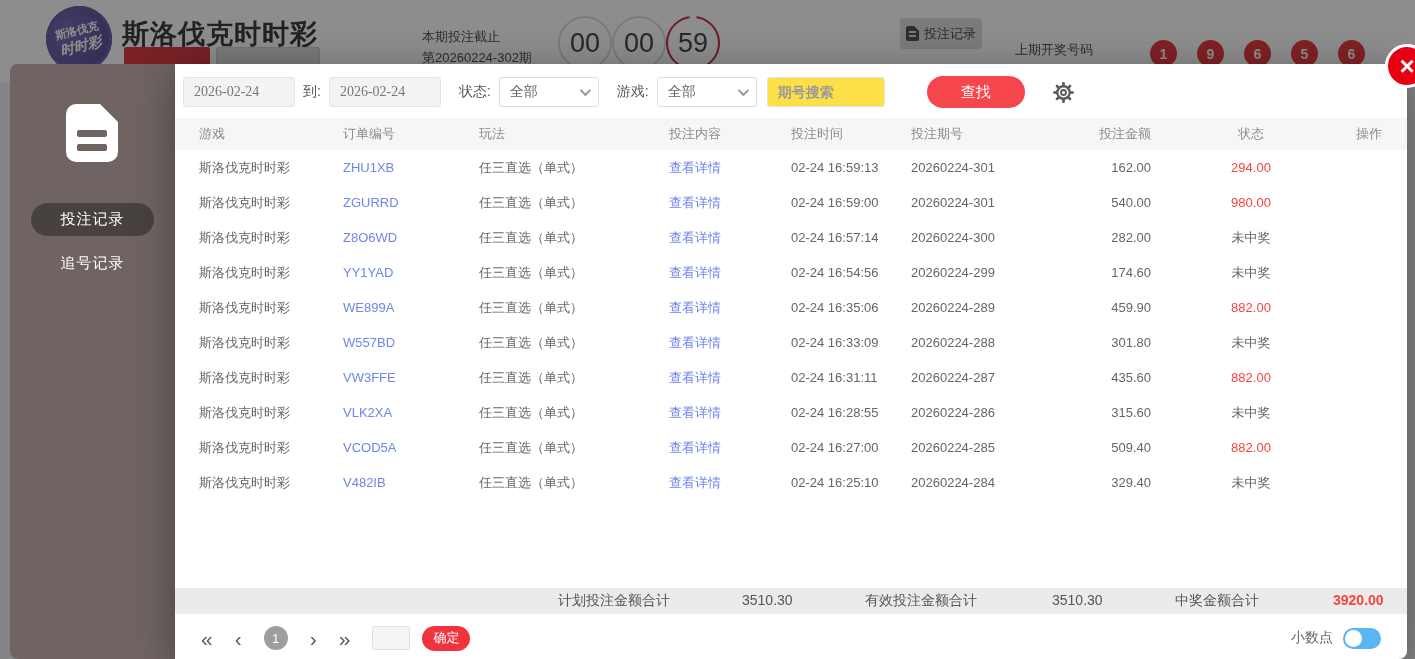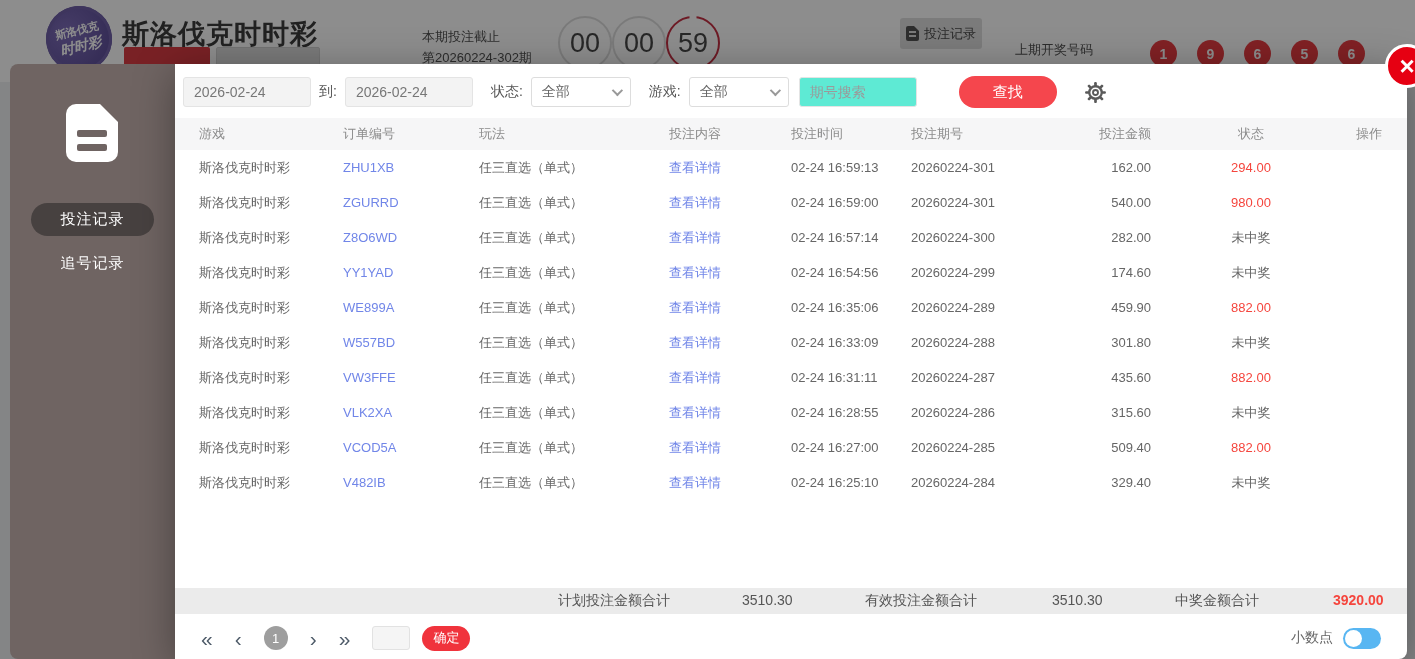--- a/index.html
+++ b/index.html
@@ -56,29 +56,29 @@
            border-radius:0 8px 8px 0; z-index:10; box-shadow:0 8px 40px rgba(0,0,0,.35); }
   .close { position:absolute; top:-20px; right:-22px; width:44px; height:44px; border-radius:50%;
            background:#e60012; border:3px solid #fff; color:#fff; font-size:26px; font-weight:bold;
            line-height:1; cursor:pointer; display:flex; align-items:center; justify-content:center; z-index:12; }
 
   
   .fbar { position:absolute; top:9px; left:8px; right:8px; height:38px; display:flex; align-items:center; }
   .pill { height:30px; border-radius:15px; border:1px solid #d6d6d6; background:#fff; color:#555;
           font-size:14px; padding:0 13px; display:flex; align-items:center; margin-right:9px; cursor:pointer; }
   .pill.active { background:#f5464d; border-color:#f5464d; color:#fff; }
-  .dinput { width:128px; height:30px; background:#f3f3f3; border:1px solid #e4e4e4; border-radius:3px;
-          color:#777; font-size:14px; padding:0 10px; font-family:Liberation Sans, sans-serif; }
+  .dinput { width:112px; height:30px; background:#f3f3f3; border:1px solid #e4e4e4; border-radius:3px;
+          color:#777; font-size:14px; padding:0 10px; font-family:Liberation Serif, serif; }
   .flabel { font-size:14px; color:#555; margin:0 8px; white-space:nowrap; }
   .selbox { width:100px; height:30px; border:1px solid #ddd; border-radius:3px; background:#fff; color:#666;
           font-size:14px; display:flex; align-items:center; justify-content:space-between; padding:0 10px; cursor:pointer; }
   .chev { width:8px; height:8px; border-right:2px solid #999; border-bottom:2px solid #999;
           transform:rotate(45deg) translateY(-2px); }
-  .sinput { width:118px; height:30px; background:#5eead4; border:1px solid #e4e4e4; border-radius:3px;
-          color:#666; font-size:14px; padding:0 10px; margin-left:10px; font-family:inherit; }
+  .sinput { width:118px; height:30px; background:#fde047; border:1px solid #e4e4e4; border-radius:3px;
+          color:#666; font-size:14px; padding:0 10px; margin-left:10px; font-family:inherit;font-weight:bold; }
   .sinput::placeholder { color:#9a9a9a; }
   .findbtn { width:98px; height:32px; border:none; border-radius:16px; background:#f5464d; color:#fff;
           font-size:15px; margin-left:42px; cursor:pointer; font-family:inherit; }
   .gear { margin-left:26px; cursor:pointer; display:flex; }
 
   
   .thead,.trow { display:grid; grid-template-columns:144px 136px 190px 122px 120px 140px 100px 200px 36px;
           padding:0 24px 0 24px; align-items:center; }
   .thead { position:absolute; top:54px; left:0; right:0; height:32px; background:#f6f6f7; color:#8b8b8b; font-size:13px; }
   .tbody { position:absolute; top:86px; left:0; right:0; }

